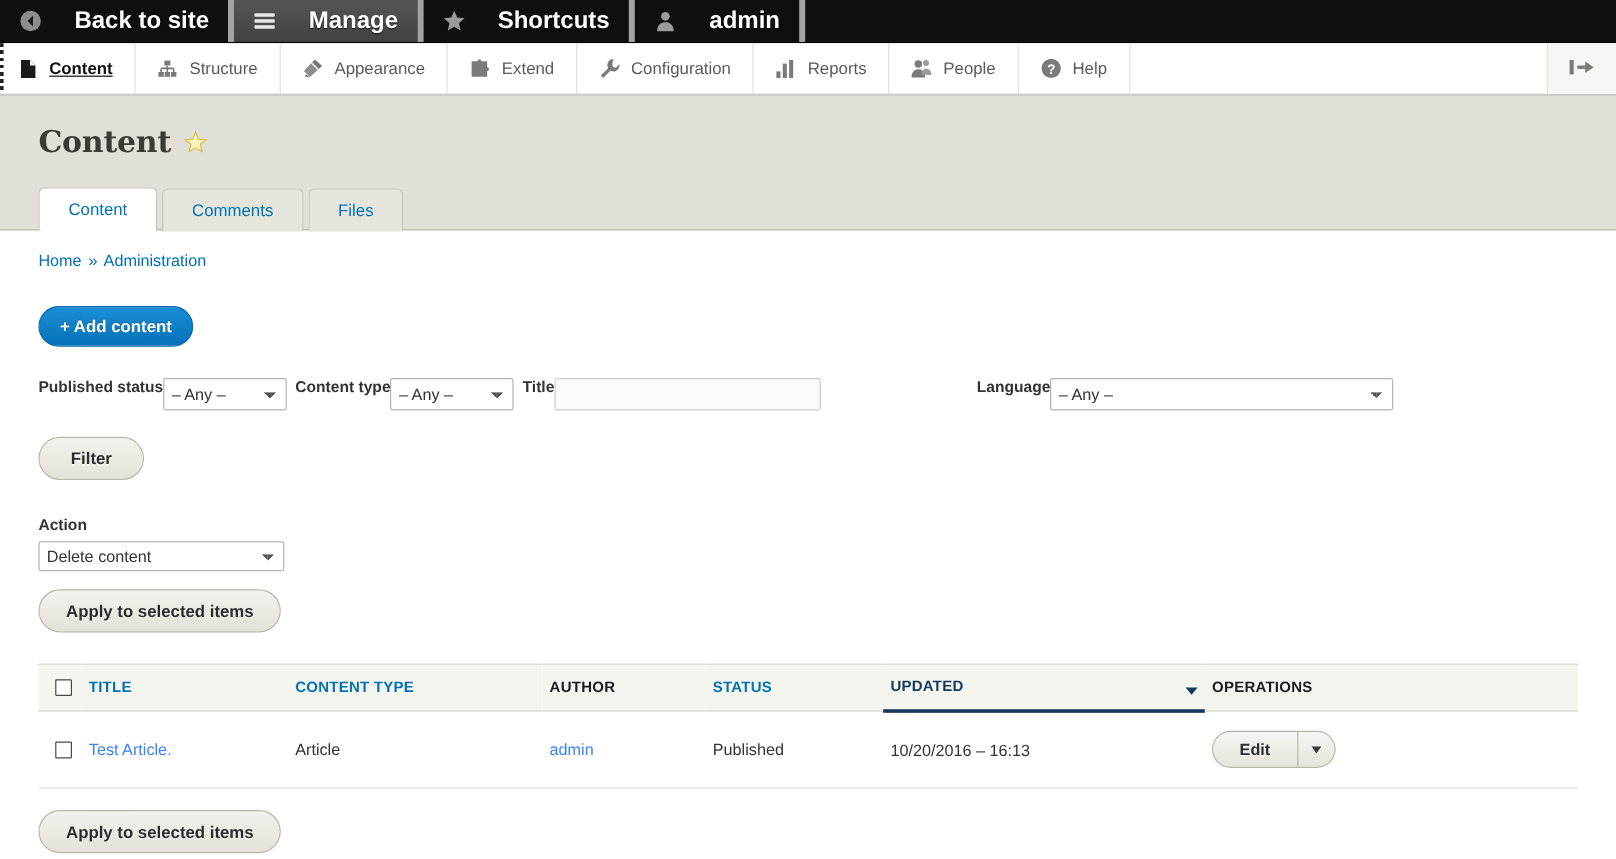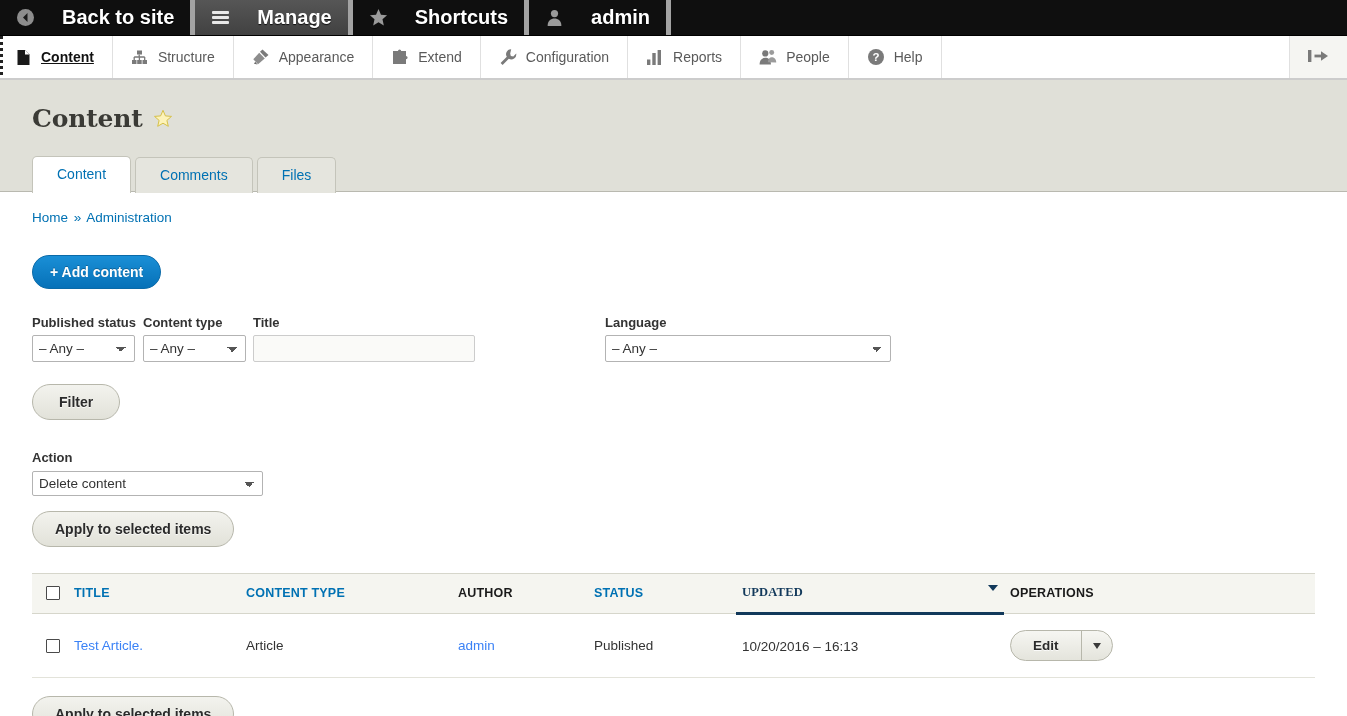--- a/index.html
+++ b/index.html
@@ -177,21 +177,21 @@
     text-shadow: 0 -1px 0 rgba(0,0,0,0.25);
   }
 
   
   .filter-wrap { margin-top: 26px; }
   .filter-row {
     display: flex;
     align-items: flex-end;
     gap: 7px;
   }
-  .fgroup { display: flex; flex-direction: column; }
+  .fgroup { display: flex; flex-direction: row; }
   .flabel {
     font-size: 13px;
     font-weight: bold;
     color: #333;
     margin-bottom: 5px;
   }
   .fselect, .ftext {
     height: 27px;
     border: 1px solid #b3b3b3;
     border-radius: 2px;
@@ -239,21 +239,21 @@
   .btn-filter { margin-top: 22px; padding: 9px 26px; }
 
   .action-wrap { margin-top: 30px; }
   .action-label {
     font-size: 13px;
     font-weight: bold;
     color: #333;
     margin-bottom: 6px;
   }
   .sel-action {
-    width: 231px;
+    width: 205px;
     height: 25px;
   }
   .btn-apply { margin-top: 15px; }
 
   
   table.content-table {
     width: 100%;
     max-width: 1283px;
     border-collapse: collapse;
     margin-top: 26px;
@@ -282,24 +282,23 @@
     display: inline-block;
     width: 0; height: 0;
     border-left: 5px solid transparent;
     border-right: 5px solid transparent;
     border-top: 6px solid #12395b;
     vertical-align: middle;
     margin-left: 6px;
   }
   .th-sorted-inner {
     display: flex;
-    align-items: flex-start;
+    align-items: flex-end;
     justify-content: space-between;
     min-width: 240px;
-    font-family: Liberation Serif, serif;
   }
   table.content-table td {
     padding: 16px 6px;
     border-bottom: 1px solid #e3e3da;
     color: #333;
     vertical-align: middle;
   }
   .col-check { width: 36px; padding-left: 14px !important; }
   .col-title { width: 172px; }
   .col-type { width: 212px; }

